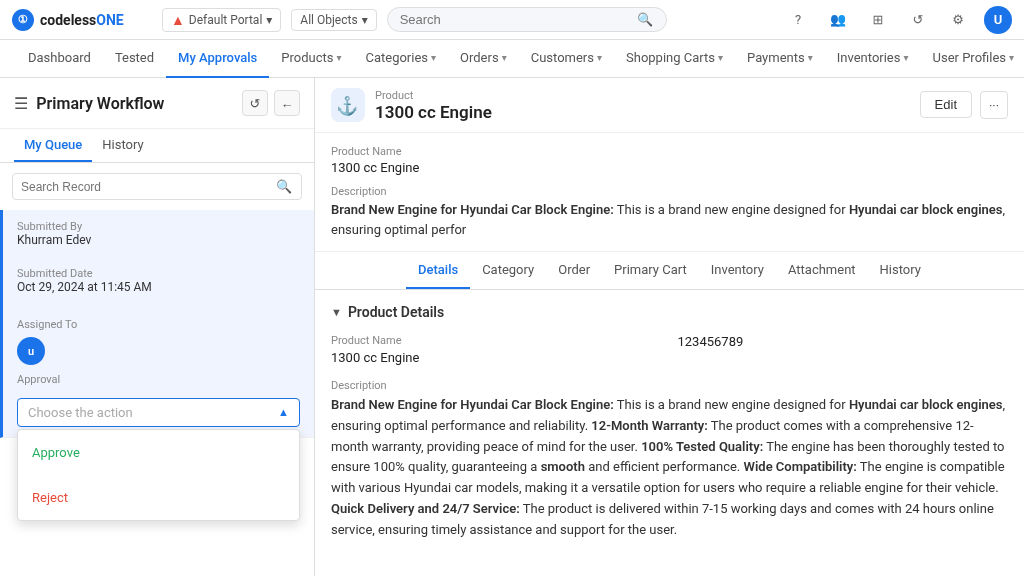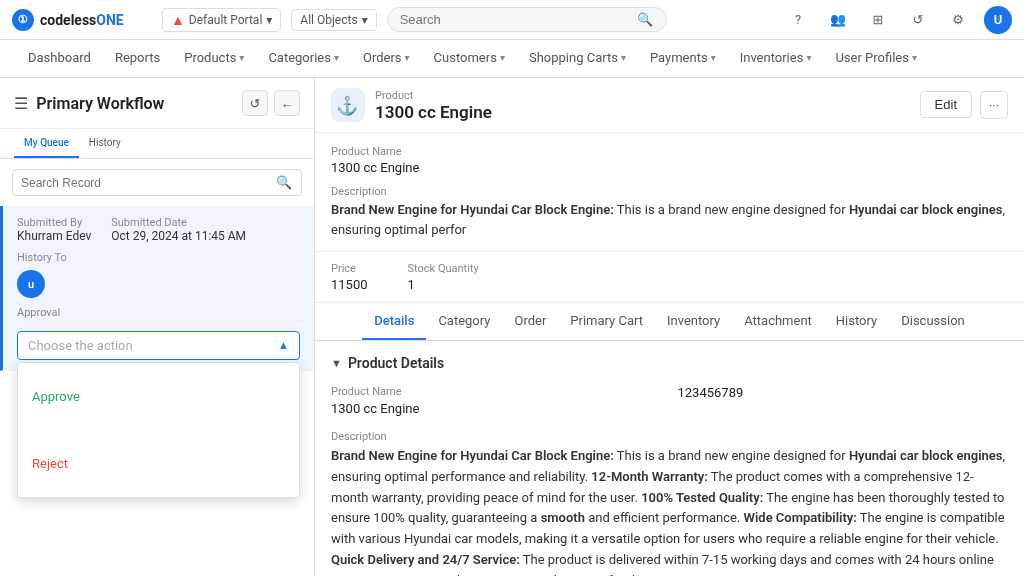--- a/index.html
+++ b/index.html
@@ -30,42 +30,42 @@
 
     
     .left-panel { width: 315px; min-width: 315px; background: #fff; border-right: 1px solid #ddd; display: flex; flex-direction: column; }
     .left-panel-header { display: flex; align-items: center; padding: 12px 14px; border-bottom: 1px solid #eee; gap: 8px; }
     .panel-list-icon { color: #555; font-size: 16px; cursor: pointer; }
     .panel-title { font-size: 16px; font-weight: 600; color: #222; flex: 1; }
     .panel-header-actions { display: flex; gap: 6px; }
     .panel-header-btn { width: 26px; height: 26px; border-radius: 4px; display: flex; align-items: center; justify-content: center; cursor: pointer; color: #555; border: 1px solid #ddd; background: #f8f8f8; font-size: 13px; }
 
     .left-tabs { display: flex; border-bottom: 1px solid #ddd; padding: 0 14px; }
-    .left-tab { padding: 8px 10px; font-size: 10px; color: #555; cursor: pointer; border-bottom: 2px solid transparent; }
+    .left-tab { padding: 8px 10px; font-size: 13px; color: #555; cursor: pointer; border-bottom: 2px solid transparent; }
     .left-tab.active { color: #1a73e8; border-bottom: 2px solid #1a73e8; font-weight: 500; }
 
     .search-record { display: flex; align-items: center; margin: 10px 12px; border: 1px solid #ddd; border-radius: 4px; padding: 5px 8px; gap: 6px; }
     .search-record input { border: none; outline: none; font-size: 12px; flex: 1; color: #888; }
     .search-record-icon { color: #aaa; font-size: 13px; }
 
     .record-item { padding: 10px 14px; border-bottom: 1px solid #f0f0f0; cursor: pointer; background: #f0f4ff; border-left: 3px solid #1a73e8; }
-    .record-meta { display: flex; gap: 20px; margin-bottom: 8px; }
+    .record-meta { display: flex; gap: 20px; margin-bottom: 24px; flex-direction: column; }
     .record-meta-label { font-size: 11px; color: #888; }
     .record-meta-value { font-size: 12px; color: #333; }
     .record-assigned { font-size: 11px; color: #888; margin-bottom: 6px; }
 
     .approval-section { padding: 8px 14px; }
     .approval-label { font-size: 11px; color: #888; margin-bottom: 12px; }
 
     .approval-dropdown { position: relative; }
     .approval-select { display: flex; align-items: center; justify-content: space-between; border: 1px solid #1a73e8; border-radius: 4px; padding: 6px 10px; cursor: pointer; background: #fff; font-size: 13px; color: #aaa; }
     .approval-select .chevron-up { color: #1a73e8; font-size: 11px; }
 
     .dropdown-menu { position: absolute; top: 100%; left: 0; right: 0; background: #fff; border: 1px solid #ddd; border-radius: 4px; box-shadow: 0 4px 12px rgba(0,0,0,0.15); z-index: 100; margin-top: 2px; }
-    .dropdown-item { padding: 26px 14px; font-size: 13px; color: #333; cursor: pointer; }
+    .dropdown-item { padding: 15px 14px; font-size: 13px; color: #333; cursor: pointer; }
     .dropdown-item.approve { color: #27ae60; }
     .dropdown-item.reject { color: #e74c3c; }
 
     .avatar-badge { width: 28px; height: 28px; border-radius: 50%; background: #1a73e8; display: flex; align-items: center; justify-content: center; color: white; font-size: 11px; font-weight: 600; cursor: pointer; }
 
     
     .right-panel { flex: 1; background: #fff; overflow-y: auto; }
     .right-panel-header { display: flex; align-items: center; padding: 10px 16px; border-bottom: 1px solid #eee; }
     .product-icon-area { display: flex; align-items: center; gap: 10px; flex: 1; }
     .product-anchor-icon { width: 34px; height: 34px; background: #e8f0fe; border-radius: 8px; display: flex; align-items: center; justify-content: center; color: #1a73e8; font-size: 18px; }
@@ -131,21 +131,22 @@
     <div class="top-icon">👥</div>
     <div class="top-icon">⊞</div>
     <div class="top-icon">↺</div>
     <div class="top-icon">⚙</div>
     <div class="avatar">U</div>
   </div>
 </div>
 
 <div class="nav-bar">
   <div class="nav-item">Dashboard</div>
-  <div class="nav-item">Reports</div>
+  <div class="nav-item">Tested</div>
+  <div class="nav-item active">My Approvals</div>
   <div class="nav-item">Products <span class="chevron">▾</span></div>
   <div class="nav-item">Categories <span class="chevron">▾</span></div>
   <div class="nav-item">Orders <span class="chevron">▾</span></div>
   <div class="nav-item">Customers <span class="chevron">▾</span></div>
   <div class="nav-item">Shopping Carts <span class="chevron">▾</span></div>
   <div class="nav-item">Payments <span class="chevron">▾</span></div>
   <div class="nav-item">Inventories <span class="chevron">▾</span></div>
   <div class="nav-item">User Profiles <span class="chevron">▾</span></div>
 </div>
 
@@ -172,21 +173,21 @@
       <div class="record-meta">
         <div>
           <div class="record-meta-label">Submitted By</div>
           <div class="record-meta-value">Khurram Edev</div>
         </div>
         <div>
           <div class="record-meta-label">Submitted Date</div>
           <div class="record-meta-value">Oct 29, 2024 at 11:45 AM</div>
         </div>
       </div>
-      <div class="record-assigned">History To</div>
+      <div class="record-assigned">Assigned To</div>
       <div style="display:flex; align-items:center; gap:8px; margin-bottom:8px;">
         <div class="avatar-badge">u</div>
       </div>
       <div class="approval-section" style="padding:0;">
         <div class="approval-label">Approval</div>
         <div class="approval-dropdown">
           <div class="approval-select">
             <span>Choose the action</span>
             <span class="chevron-up">▲</span>
           </div>
@@ -216,40 +217,29 @@
 
     <div class="product-fields">
       <div class="field-label">Product Name</div>
       <div class="field-value" style="margin-bottom:10px;">1300 cc Engine</div>
       <div class="field-label">Description</div>
       <div class="description-text">
         <span class="bold">Brand New Engine for Hyundai Car Block Engine:</span> This is a brand new engine designed for <span class="bold">Hyundai car block engines</span>, ensuring optimal perfor
       </div>
     </div>
 
-    <div class="price-stock">
-      <div class="price-stock-item">
-        <div class="field-label">Price</div>
-        <div class="field-value">11500</div>
-      </div>
-      <div class="price-stock-item">
-        <div class="field-label">Stock Quantity</div>
-        <div class="field-value">1</div>
-      </div>
-    </div>
 
     <div class="detail-tabs">
       <div class="detail-tab active">Details</div>
       <div class="detail-tab">Category</div>
       <div class="detail-tab">Order</div>
       <div class="detail-tab">Primary Cart</div>
       <div class="detail-tab">Inventory</div>
       <div class="detail-tab">Attachment</div>
       <div class="detail-tab">History</div>
-      <div class="detail-tab">Discussion</div>
     </div>
 
     <div class="detail-content">
       <div class="section-header">
         <span class="section-chevron">▼</span>
         <span>Product Details</span>
       </div>
       <div class="detail-fields-grid">
         <div class="detail-field">
           <div class="detail-field-label">Product Name</div>

